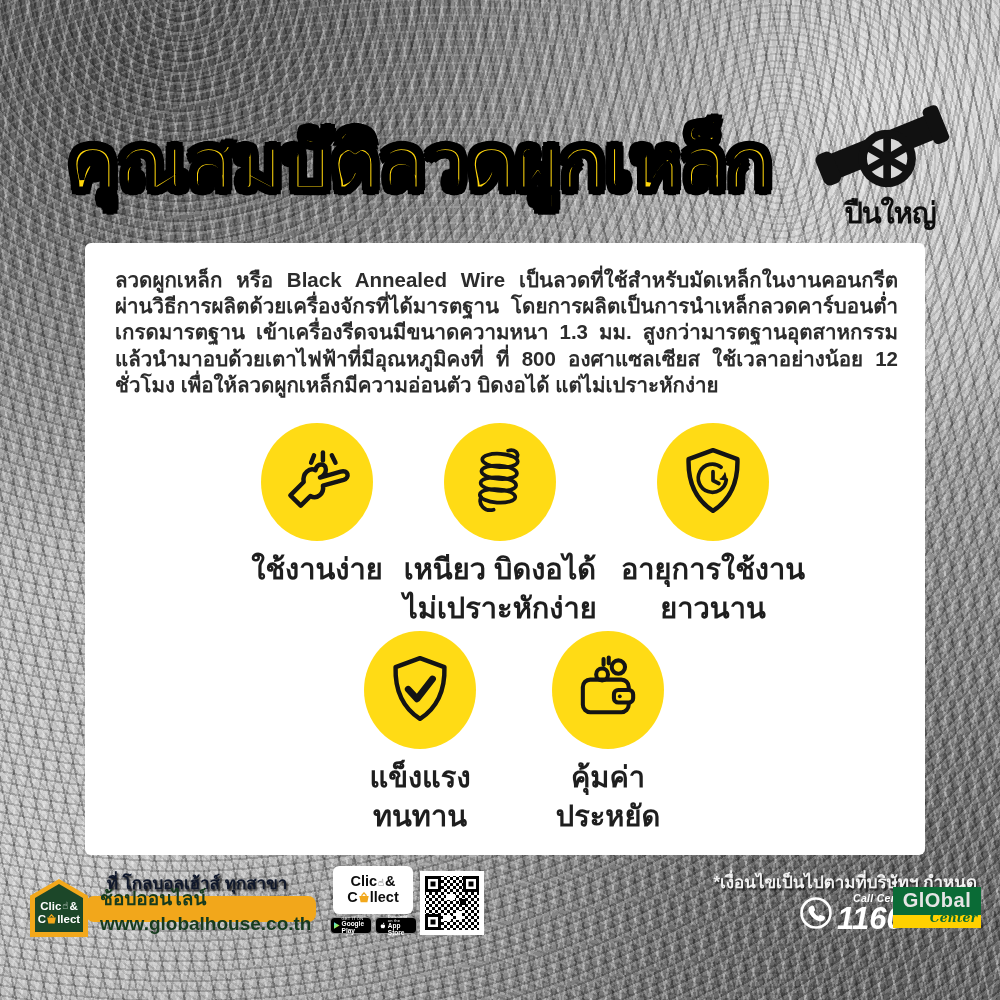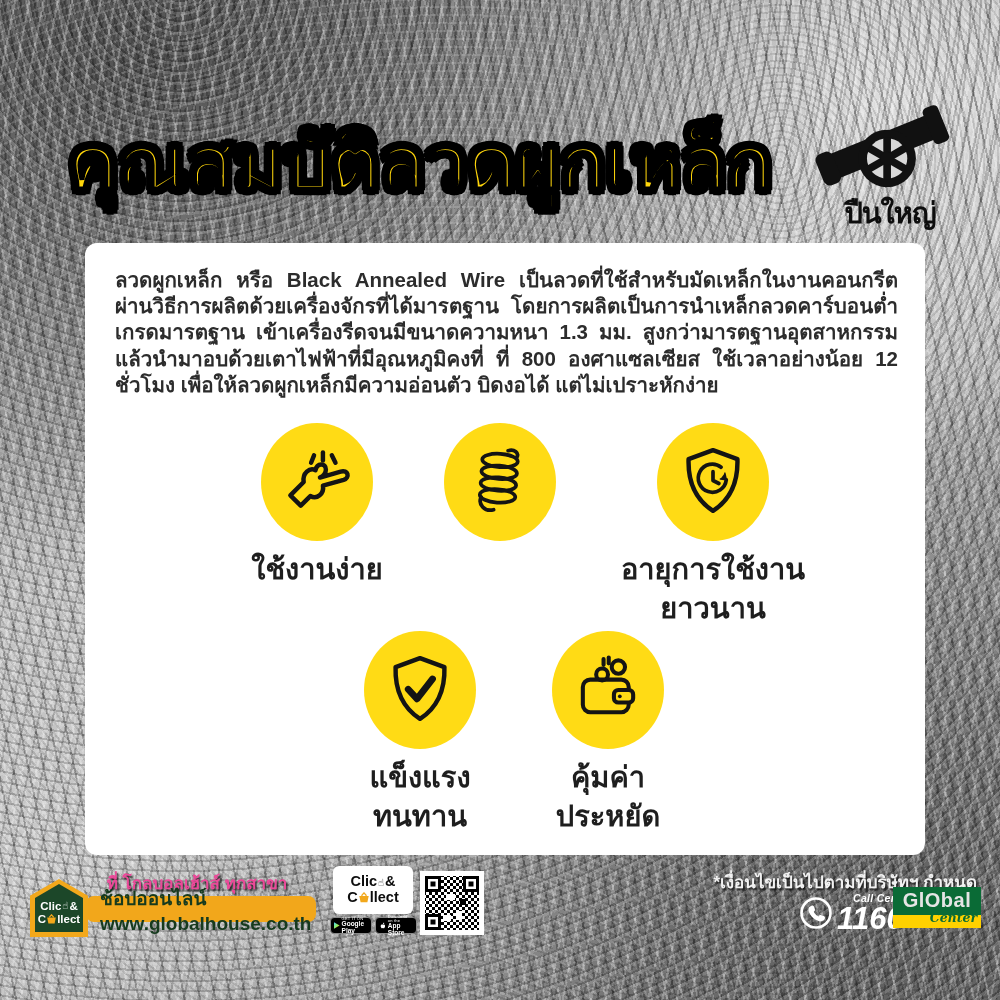--- a/index.html
+++ b/index.html
@@ -40,21 +40,21 @@
     white-space:nowrap;
   }
 
   
   .brand { position:absolute; left:812px; top:98px; width:156px; text-align:center; }
   .brand svg { display:block; margin:0 auto; }
   .brand-name { margin-top:-4px; font-size:29px; font-weight:800; color:#0d0d0d; letter-spacing:-1px; }
 
   
   .card { position:absolute; left:85px; top:243px; width:840px; height:612px;
-          background:#fff; border-radius:12px; }
+          background:#fff; border-radius:6px; }
   .desc { position:absolute; top:24px; left:30px; right:27px; margin:0;
           font-size:20.5px; line-height:1.28; font-weight:600; color:#2c2c2c;
           text-align:justify; }
 
   .feature { position:absolute; width:300px; transform:translateX(-50%); text-align:center; }
   .f1 { left:232px; top:180px; } .f2 { left:415px; top:180px; } .f3 { left:628px; top:180px; }
   .f4 { left:335px; top:388px; } .f5 { left:523px; top:388px; }
   .bubble { width:112px; height:118px; margin:0 auto; border-radius:50%;
             background:#ffdb15; display:flex; align-items:center; justify-content:center; }
   .bubble svg { width:74px; height:74px; }
@@ -66,21 +66,21 @@
     background:#f2a81b; clip-path:polygon(50% 0%,100% 29%,100% 100%,0% 100%,0% 29%);
     z-index:3; }
   .cc-house-inner { position:absolute; inset:5px;
     background:#1c4729; clip-path:polygon(50% 0%,100% 29%,100% 100%,0% 100%,0% 29%);
     display:flex; flex-direction:column; align-items:center; justify-content:flex-end;
     padding-bottom:6px; color:#fff; font-weight:800; font-size:11.5px; line-height:1.15; }
   .cc-line { display:flex; align-items:center; }
   .finger { font-size:10px; margin:0 1px; }
 
   .branch-text { position:absolute; left:97px; top:869px; width:200px; text-align:center;
-    color:#ec4899; font-weight:700; font-size:17px;
+    color:#0f172a; font-weight:700; font-size:17px;
     text-shadow:1.5px 1.5px 2px rgba(0,0,0,.85); z-index:2; }
   .online-box { position:absolute; left:86px; top:896px; width:230px; height:26px;
     background:#f2a71b; border-radius:8px; display:flex; align-items:center; justify-content:center;
     padding-left:14px; color:#163a1e; font-weight:700; font-size:19px; z-index:2; }
 
   .cc-app-box { position:absolute; left:333px; top:866px; width:80px; height:48px;
     background:#fff; border-radius:6px; display:flex; flex-direction:column;
     align-items:center; justify-content:center; color:#0d0d0d;
     font-weight:800; font-size:14.5px; line-height:1.1; }
   .store-badges { position:absolute; left:330px; top:917px; display:flex; gap:3px; }
@@ -169,20 +169,22 @@
           <g transform="rotate(4 50 50)">
             <path d="M70 16 C74 9 66 4 58 7"></path>
             <ellipse cx="48" cy="21" rx="24" ry="9"></ellipse>
             <ellipse cx="48" cy="37" rx="24" ry="9"></ellipse>
             <ellipse cx="48" cy="53" rx="24" ry="9"></ellipse>
             <ellipse cx="48" cy="69" rx="24" ry="9"></ellipse>
             <path d="M26 72 C22 82 32 92 44 88"></path>
           </g>
         </svg>
       </div>
+      <div class="flabel">เหนียว บิดงอได้
+ไม่เปราะหักง่าย</div>
     </div>
 
     <div class="feature f3">
       <div class="bubble">
         <svg viewBox="0 0 100 100" fill="none" stroke="#141414" stroke-width="6" stroke-linecap="round" stroke-linejoin="round">
           <path d="M50 7 L83 19 C84 51 73 74 50 89 C27 74 16 51 17 19 Z"></path>
           <g stroke-width="5">
             <path d="M61 30 A19 19 0 1 0 68 47"></path>
             <path d="M60 46 L68 47 L66 38" fill="#141414" stroke-width="2"></path>
             <path d="M50 36 L50 48 L58 52"></path>

